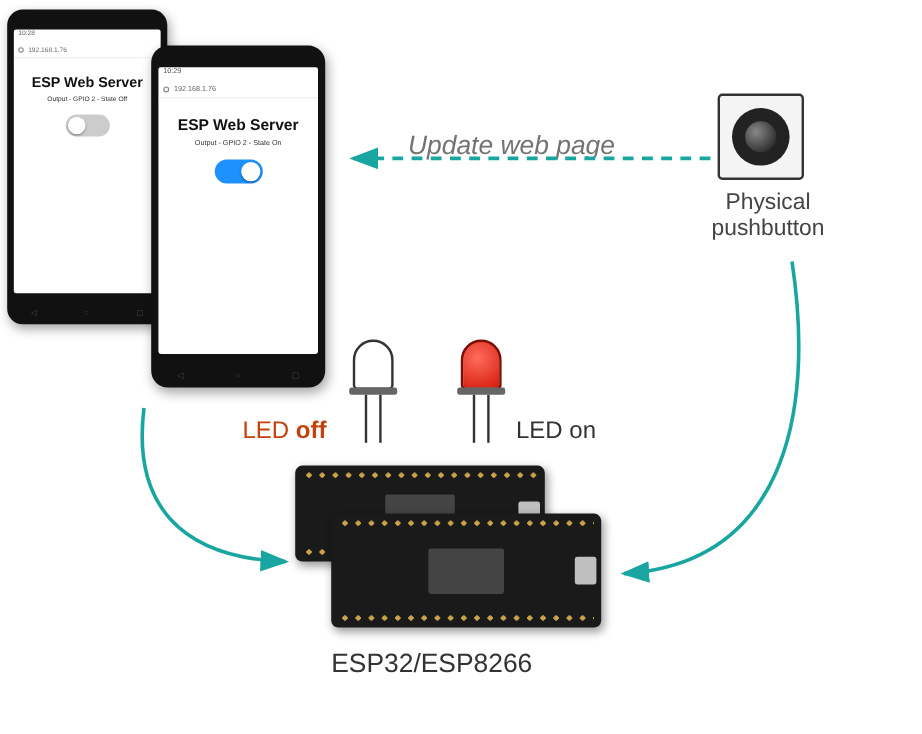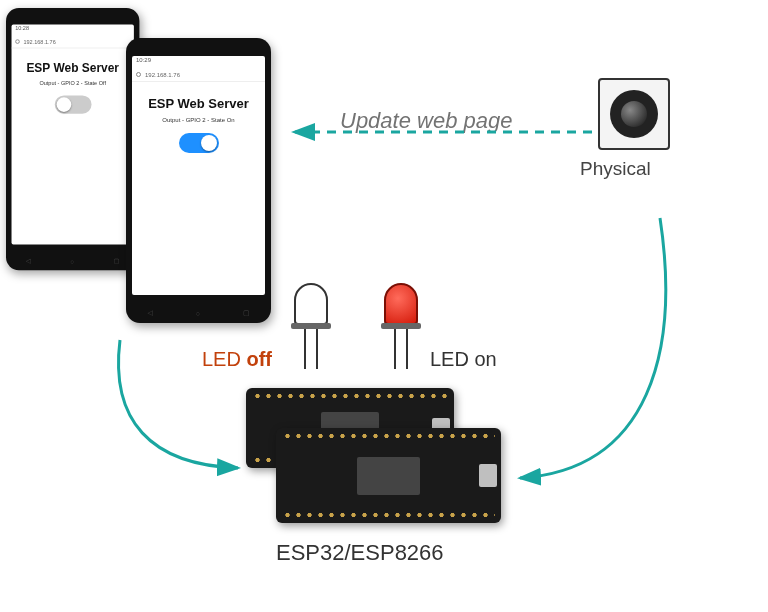--- a/index.html
+++ b/index.html
@@ -69,21 +69,21 @@
   .pushbutton .ring {
     width:48px; height:48px; border-radius:50%;
     background:#222; display:flex; align-items:center; justify-content:center;
   }
   .pushbutton .cap {
     width:26px; height:26px; border-radius:50%;
     background:radial-gradient(circle at 35% 35%, #888, #111);
   }
   .pb-label {
     position:absolute; top:158px; left:580px; width:120px;
-    font-size:19px; color:#444;
+    text-align:center; font-size:19px; color:#444;
   }
 
   .update-label {
     position:absolute; top:108px; left:340px;
     font-size:22px; color:#737373; font-style:italic;
   }
 
   
   .led {
     position:absolute; top:283px;
@@ -187,20 +187,21 @@
 
 <div class="update-label">Update web page</div>
 
 <div class="pushbutton">
   <div class="ring">
     <div class="cap"></div>
   </div>
 </div>
 <div class="pb-label">
   <span>Physical</span><br>
+  <span>pushbutton</span>
 </div>
 
 <div class="led off">
   <div class="bulb"></div>
   <div class="rim"></div>
   <div class="legs">
     <div class="leg"></div>
       <div class="leg"></div>
   </div>
 </div>

